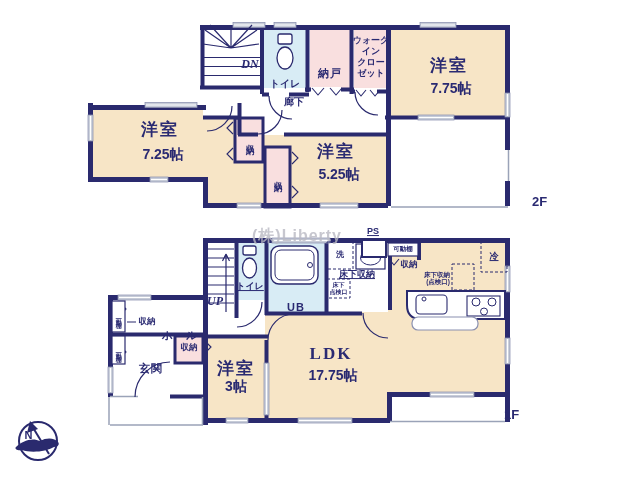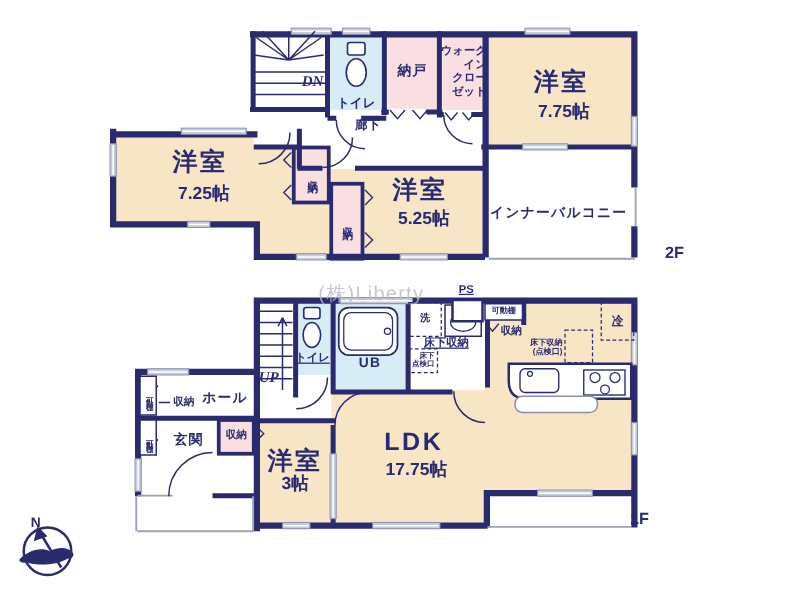--- a/index.html
+++ b/index.html
@@ -1,35 +1,35 @@
 <!DOCTYPE html>
 <html><head>
 <meta charset="utf-8">
 <style>
   html,body{margin:0;padding:0;background:#fff;}
   .canvas{position:relative;width:640px;height:480px;background:#fff;overflow:hidden;
           font-family:"Liberation Sans","DejaVu Sans",sans-serif;}
   svg{position:absolute;left:0;top:0;}
   .lbl{position:absolute;transform:translate(-50%,-50%);color:#2a2a72;font-weight:bold;
-       white-space:nowrap;text-align:right;line-height:1.1;}
-  .s17{font-size:20px;letter-spacing:2px;}
+       white-space:nowrap;text-align:center;line-height:1.1;}
+  .s17{font-size:17px;letter-spacing:2px;font-family:Liberation Serif, serif;}
   .s14{font-size:14px;}
-  .s11{font-size:11px;letter-spacing:1px;}
+  .s11{font-size:11px;letter-spacing:1px;margin-top:16px;}
   .s10{font-size:10px;}
   .s9{font-size:9px;text-decoration:underline;}
   .s85{font-size:8.5px;font-family:Liberation Mono, monospace;}
   .s8{font-size:8px;}
   .s7{font-size:6.5px;}
   .s6{font-size:6px;}
   .wic{font-size:9px;line-height:11px;}
   .vert{writing-mode:vertical-rl;letter-spacing:2px;}
   .ital{font-style:italic;font-family:"Liberation Serif","DejaVu Serif",serif;font-size:12px;}
   .floor{transform:none;font-size:13px;}
   .anchor-right{transform:translate(-100%,-50%);text-align:right;}
-  .wm{color:rgba(185,185,195,0.8);font-size:16px;letter-spacing:1px;font-weight:normal;}
+  .wm{color:rgba(185,185,195,0.8);font-size:16px;letter-spacing:1px;font-weight:bold;}
   .underl{line-height:7px;}
 </style>
 </head>
 <body>
 
 <div class="canvas">
 
 <svg width="640" height="480" viewBox="0 0 640 480">
 
   <g>
@@ -180,21 +180,20 @@
 <div class="lbl wic" style="left:371px;top:57px">
   <div>ウォーク</div>
   <div>イン</div>
   <div>クロー</div>
   <div>ゼット</div>
 </div>
 <div class="lbl s10" style="left:294px;top:101px">廊下</div>
 <div class="lbl s85 vert" style="left:249px;top:139px">収納</div>
 <div class="lbl s85 vert" style="left:277px;top:176px">収納</div>
 <div class="lbl ital" style="left:250px;top:65px">DN</div>
-<div class="lbl s11" style="left:447px;top:171px">インナーバルコニー</div>
 <div class="lbl floor" style="left:532px;top:195px">2F</div>
 
 <div class="lbl s17" style="left:331px;top:354px">LDK</div>
 <div class="lbl s14" style="left:333px;top:376px">17.75帖</div>
 <div class="lbl s17" style="left:236px;top:369px">洋室</div>
 <div class="lbl s14" style="left:236px;top:387px">3帖</div>
 <div class="lbl s11" style="left:151px;top:352px">玄関</div>
 <div class="lbl s11" style="left:180px;top:319px">ホール</div>
 <div class="lbl s85" style="left:147px;top:323px">収納</div>
 <div class="lbl s85" style="left:189px;top:349px">収納</div>

